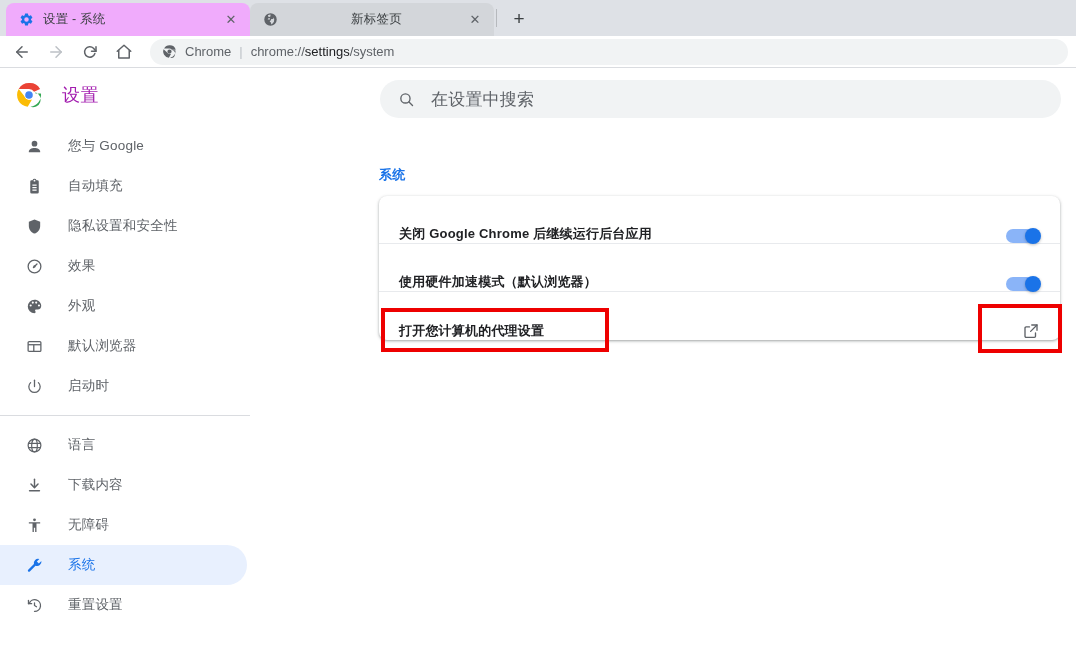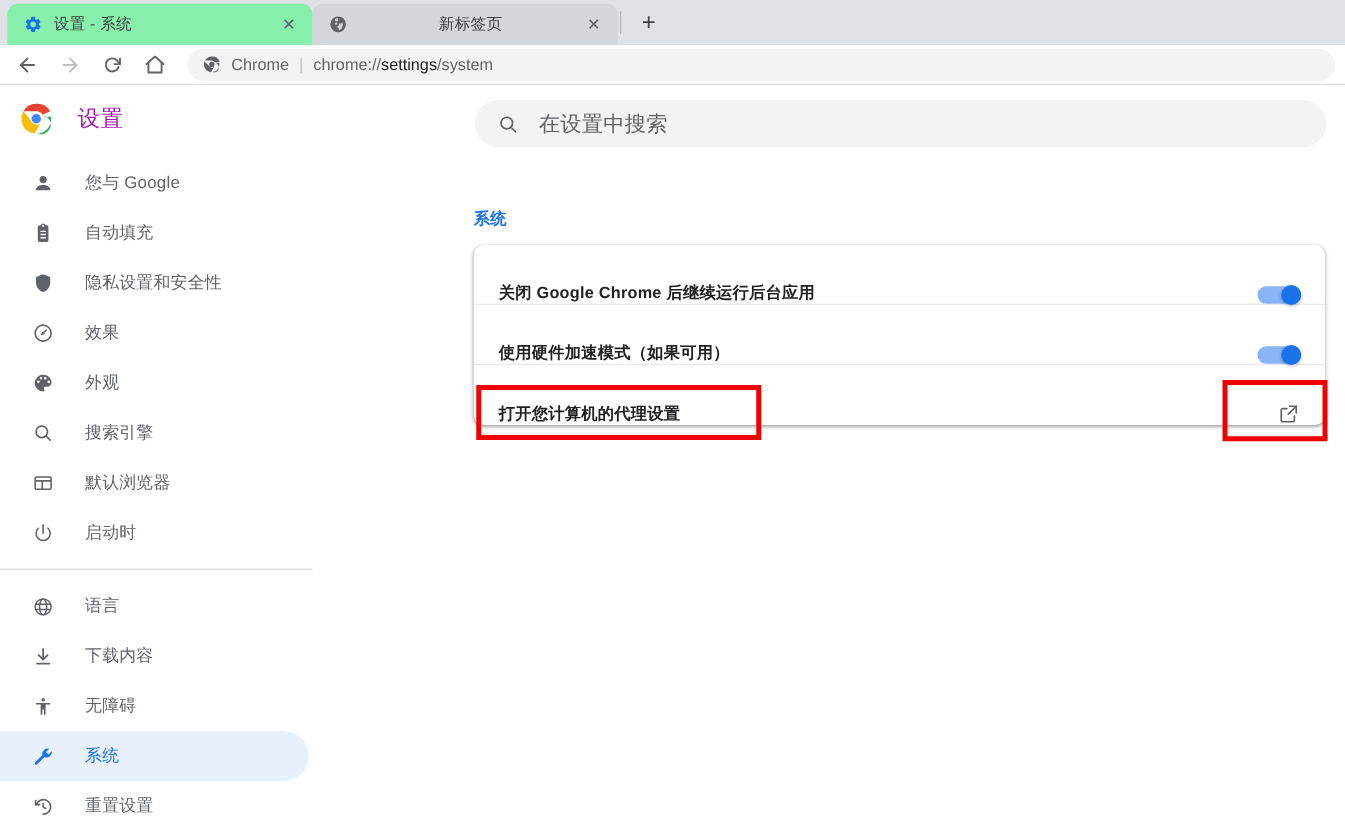--- a/index.html
+++ b/index.html
@@ -15,21 +15,21 @@
 
   .tabstrip {
     height: 36px; background: #dee1e6;
     display: flex; align-items: flex-end; padding-left: 6px; position: relative;
   }
   .tab {
     height: 33px; width: 244px; display: flex; align-items: center;
     padding: 0 10px 0 12px; border-radius: 8px 8px 0 0; position: relative;
     font-size: 12.5px; color: #3c4043;
   }
-  .tab.active { background: #86efac; }
+  .tab.active { background: #f0abfc; }
   .tab.inactive { background: #d3d6da; text-align: center; }
   .tab .tabicon { width: 16px; height: 16px; flex: 0 0 16px; margin-right: 9px;
     display: flex; align-items: center; justify-content: center; }
   .tab .tabtitle {
     flex: 1 1 auto; white-space: nowrap; overflow: hidden; text-overflow: ellipsis;
     font-size: 12.5px; color: #3c4043; letter-spacing: .2px;
   }
   .tab .tabclose {
     width: 18px; height: 18px; flex: 0 0 18px; border-radius: 50%;
     display: flex; align-items: center; justify-content: center;
@@ -260,29 +260,20 @@
 
         <div class="navitem">
           <span class="nicon">
             <svg width="17" height="17" viewBox="0 0 24 24" fill="currentColor">
               <path d="M12 2.5a9.5 9.5 0 000 19c.9 0 1.6-.7 1.6-1.6 0-.4-.2-.8-.4-1.1-.3-.3-.4-.6-.4-1 0-.9.7-1.6 1.6-1.6h1.9a5.2 5.2 0 005.2-5.2c0-4.7-4.3-8.5-9.5-8.5zM6.6 12a1.5 1.5 0 110-3 1.5 1.5 0 010 3zm3-4a1.5 1.5 0 110-3 1.5 1.5 0 010 3zm4.8 0a1.5 1.5 0 110-3 1.5 1.5 0 010 3zm3.9 4a1.5 1.5 0 110-3 1.5 1.5 0 010 3z"></path>
             </svg>
           </span>
           <span class="nlabel">外观</span>
         </div>
 
-        <div class="navitem">
-          <span class="nicon">
-            <svg width="17" height="17" viewBox="0 0 24 24" fill="none" stroke="currentColor" stroke-width="1.9" stroke-linecap="round">
-              <circle cx="10.5" cy="10.5" r="6.5"></circle>
-                <line x1="15.5" y1="15.5" x2="20" y2="20"></line>
-            </svg>
-          </span>
-          <span class="nlabel">搜索引擎</span>
-        </div>
 
         <div class="navitem">
           <span class="nicon">
             <svg width="17" height="17" viewBox="0 0 24 24" fill="none" stroke="currentColor" stroke-width="1.8">
               <rect x="3" y="5" width="18" height="14" rx="1.5"></rect>
               <line x1="3" y1="9.5" x2="21" y2="9.5"></line>
               <line x1="11" y1="9.5" x2="11" y2="19"></line>
             </svg>
           </span>
           <span class="nlabel">默认浏览器</span>
@@ -378,21 +369,21 @@
       <div class="card">
 
         <div class="row">
           <span class="rowlabel">关闭 Google Chrome 后继续运行后台应用</span>
           <span class="toggle on">
             <span class="knob"></span>
           </span>
         </div>
 
         <div class="row">
-          <span class="rowlabel">使用硬件加速模式（如果可用）</span>
+          <span class="rowlabel">使用硬件加速模式（默认浏览器）</span>
           <span class="toggle on">
             <span class="knob"></span>
           </span>
         </div>
 
         <div class="row">
           <span class="rowlabel">打开您计算机的代理设置</span>
           <span class="extlink">
             <svg width="18" height="18" viewBox="0 0 24 24" fill="none" stroke="currentColor" stroke-width="1.8" stroke-linecap="round" stroke-linejoin="round">
               <path d="M13 4h7v7"></path>

